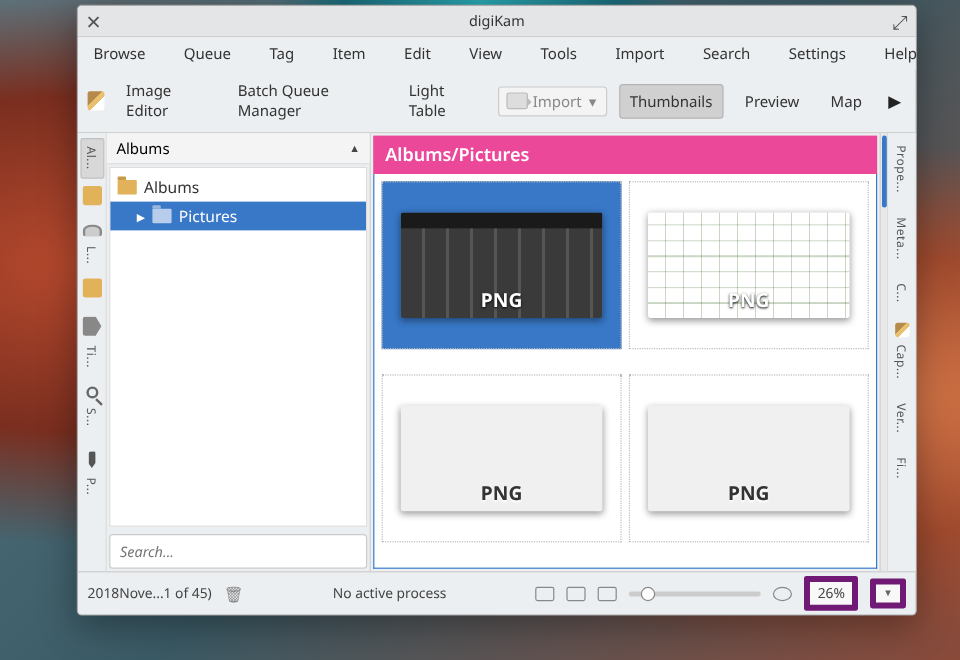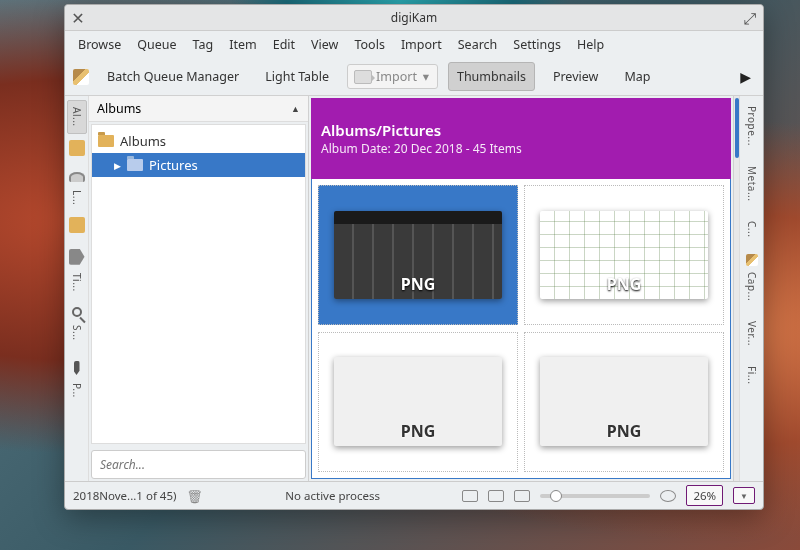--- a/index.html
+++ b/index.html
@@ -14,21 +14,21 @@
   }
   .window {
     position: absolute; left: 64px; top: 4px; width: 700px;
     background: #eceff1; border: 1px solid #aaa; border-radius: 4px;
     box-shadow: 0 8px 30px rgba(0,0,0,.35);
     display: flex; flex-direction: column;
   }
   .titlebar { height: 26px; display: flex; align-items: center; padding: 0 6px; background: #e4e5e6; border-bottom: 1px solid #ccc; border-radius: 4px 4px 0 0; }
   .titlebar .title { flex: 1; text-align: center; font-size: 12px; color: #333; }
   .titlebar .ico { width: 14px; height: 14px; display: flex; align-items: center; justify-content: center; color: #555; cursor: pointer; }
-  .menubar { display: flex; gap: 2px; padding: 2px 6px; font-size: 12.5px; color: #333; background: #eceff1; }
+  .menubar { display: flex; gap: 18px; padding: 2px 6px; font-size: 12.5px; color: #333; background: #eceff1; }
   .menubar span { padding: 3px 7px; border-radius: 3px; cursor: pointer; }
   .toolbar { display: flex; align-items: center; gap: 10px; padding: 4px 8px; font-size: 12.5px; color: #333; border-bottom: 1px solid #d0d0d0; }
   .toolbar .btn { padding: 5px 8px; border-radius: 3px; cursor: pointer; }
   .toolbar .btn.active { background: #d0d0d0; border: 1px solid #b5b5b5; }
   .toolbar .imp { display: flex; align-items: center; gap: 4px; border: 1px solid #ccc; border-radius: 3px; background: #f4f4f4; padding: 3px 6px; color: #888; }
   .toolbar .imp .cam { width: 18px; height: 14px; background: #ddd; border: 1px solid #bbb; border-radius: 2px; position: relative; }
   .toolbar .imp .cam::after { content: ""; position: absolute; right: -4px; top: 3px; width: 0; height: 0; border-top: 4px solid transparent; border-bottom: 4px solid transparent; border-left: 4px solid #bbb; }
   .toolbar .dd { width: 10px; text-align: center; color: #888; }
   .toolbar-end { margin-left: auto; color: #222; font-size: 14px; padding: 2px 4px; cursor: pointer; }
   .pencil { width: 16px; height: 16px; background: linear-gradient(135deg, #b68a4a 40%, #e8c070 40% 60%, #fff 60%); border-radius: 2px; transform: rotate(0deg); }
@@ -55,21 +55,21 @@
   .tree-row.sel { background: #3878c7; color: #fff; }
   .tree-row .arrow { font-size: 9px; color: inherit; }
   .fico { width: 16px; height: 12px; background: #e2b25a; border-radius: 1px; position: relative; }
   .fico::before { content: ""; position: absolute; left: 0; top: -3px; width: 7px; height: 3px; background: #c89a4a; border-radius: 1px 1px 0 0; }
   .tree-row.sel .fico { background: #b8ccec; }
   .tree-row.sel .fico::before { background: #9ab8dc; }
   .search { margin: 4px 2px 2px; }
   .search input { width: 100%; padding: 5px 8px; border: 1px solid #ccc; border-radius: 3px; font-size: 12px; color: #555; font-style: italic; background: #fff; }
 
   .main-pane { flex: 1; display: flex; flex-direction: column; padding: 2px; }
-  .album-head { background: #a21caf; color: #fff; padding: 22px 10px; }
+  .album-head { background: #ec4899; color: #fff; padding: 6px 10px; }
   .album-head .t { font-size: 15px; font-weight: 600; }
   .album-head .s { font-size: 12px; opacity: .9; }
   .thumbs { flex: 1; background: #fff; border: 1px solid #3878c7; border-top: none; padding: 6px; display: grid; grid-template-columns: 1fr 1fr; gap: 6px; min-height: 300px; }
   .thumb { border: 1px dotted #bbb; display: flex; align-items: center; justify-content: center; position: relative; height: 140px; }
   .thumb.sel { background: #3878c7; }
   .tcard { background: #2a2a2a; width: 85%; height: 64%; border-radius: 2px; box-shadow: 0 2px 6px rgba(0,0,0,.4); position: relative; display: flex; align-items: center; justify-content: center; }
   .tcard .badge { position: absolute; bottom: 4px; left: 50%; transform: translateX(-50%); color: #fff; font-weight: 700; font-size: 16px; text-shadow: 0 1px 2px #000; }
   .tcard.light { background: #f0f0f0; }
   .tcard.light .badge { color: #333; text-shadow: 0 1px 2px #fff; }
   .sc1 { background: linear-gradient(#1a1a1a 15%, transparent 15%), repeating-linear-gradient(90deg, #3a3a3a 0 18px, #555 18px 20px); }
@@ -78,21 +78,21 @@
   .sc4 { background: linear-gradient(#444 20%, #3a3a3a 20% 55%, #fff 55%); }
   .rscroll { width: 6px; background: #e8e8e8; border-left: 1px solid #d0d0d0; position: relative; }
   .rscroll::after { content: ""; position: absolute; top: 2px; left: 1px; width: 4px; height: 60px; background: #3878c7; border-radius: 2px; }
 
   .status { display: flex; align-items: center; gap: 10px; padding: 3px 8px; font-size: 11.5px; color: #444; border-top: 1px solid #ccc; }
   .status .sp { flex: 1; }
   .status .trash { color: #888; font-size: 13px; cursor: pointer; }
   .status .sico { width: 16px; height: 12px; border: 1px solid #888; border-radius: 2px; cursor: pointer; }
   .slider { width: 110px; height: 4px; background: #ccc; border-radius: 2px; position: relative; cursor: pointer; }
   .slider .knob { position: absolute; left: 10px; top: -4px; width: 12px; height: 12px; background: #fff; border: 1px solid #888; border-radius: 50%; }
-  .zoom { border: 1px solid #701a75; padding: 2px 6px; border-radius: 2px; background: #f8f8f8; display: flex; align-items: center; gap: 6px; }
+  .zoom { border: 5px solid #701a75; padding: 2px 6px; border-radius: 2px; background: #f8f8f8; display: flex; align-items: center; gap: 6px; }
   .zoom .dd { font-size: 8px; color: #666; }
 </style>
 </head>
 <body>
 
 <div class="desktop"></div>
 
 <div class="window">
 
   <div class="titlebar">
@@ -110,20 +110,21 @@
     <span>View</span>
     <span>Tools</span>
     <span>Import</span>
     <span>Search</span>
     <span>Settings</span>
     <span>Help</span>
   </div>
 
   <div class="toolbar">
     <div class="pencil"></div>
+    <div class="btn">Image Editor</div>
     <div class="btn">Batch Queue Manager</div>
     <div class="btn">Light Table</div>
     <div class="imp">
       <div class="cam"></div>
       <span>Import</span>
       <span class="dd">▾</span>
     </div>
     <div class="btn active">Thumbnails</div>
     <div class="btn">Preview</div>
     <div class="btn">Map</div>
@@ -162,21 +163,20 @@
         </div>
       </div>
       <div class="search">
         <input type="text" placeholder="Search..." style="">
       </div>
     </div>
 
     <div class="main-pane">
       <div class="album-head">
         <div class="t">Albums/Pictures</div>
-        <div class="s">Album Date: 20 Dec 2018 - 45 Items</div>
       </div>
       <div class="thumbs" id="thumbs">
           <div class="thumb sel">
             <div class="tcard sc1">
               <div class="badge">PNG</div>
             </div>
           </div>
           <div class="thumb">
             <div class="tcard sc2">
               <div class="badge">PNG</div>

